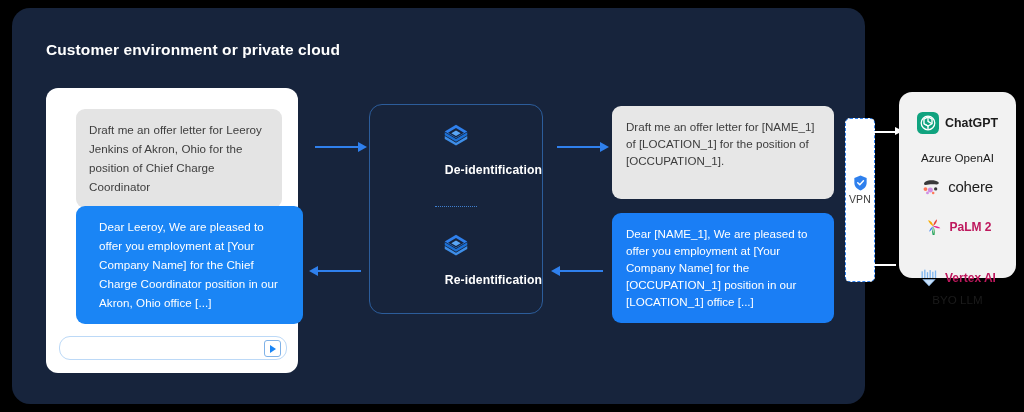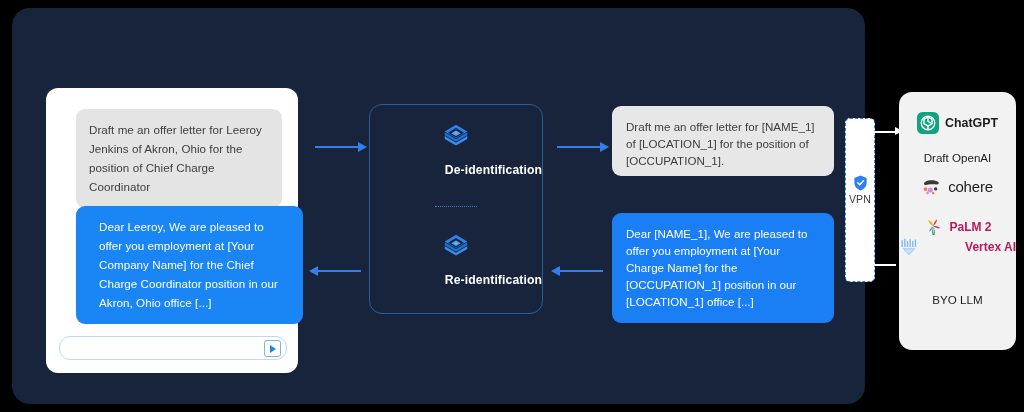--- a/index.html
+++ b/index.html
@@ -140,21 +140,21 @@
     width: 42px;
     height: 0;
     border-top: 1.6px dotted #3e7fd0;
   }
 
   
   #deid-bubble-prompt {
     left: 600px;
     top: 98px;
     width: 222px;
-    padding: 12px 14px 7px 14px;
+    padding: 12px 14px 30px 14px;
     background: #e7e7e7;
     color: #3d3d3d;
     border-radius: 9px;
     position: absolute;
     font-size: 11.6px;
     line-height: 17px;
     box-sizing: border-box;
   }
   #deid-bubble-reply {
     left: 600px;
@@ -251,54 +251,55 @@
     color: #3d3d3d;
     letter-spacing: 0.2px;
   }
 
   
   #llm-panel {
     position: absolute;
     left: 899px;
     top: 92px;
     width: 117px;
-    height: 258px;
+    height: 186px;
     background: #f2f2f2;
     border-radius: 13px;
   }
   .llm-item {
     position: absolute;
     left: 0;
     width: 100%;
     display: flex;
     align-items: center;
     justify-content: center;
     gap: 6px;
   }
   #llm-item-chatgpt { top: 20px; }
   #llm-item-azure   { top: 59px; }
   #llm-item-cohere  { top: 86px; }
   #llm-item-palm    { top: 125px; }
-  #llm-item-vertex  { top: 145px; justify-content: space-between; }
+  #llm-item-vertex  { top: 176px; }
   #llm-item-byo     { top: 201px; }
 
   .llm-label {
     font-size: 11.6px;
     color: #1b1b1b;
   }
   .llm-label.bold { font-weight: bold; font-size: 12.4px; }
   .llm-label.grey { color: #be185d; font-size: 12px; font-weight: bold; }
   .llm-label.cohere { color: #1b1b1b; font-size: 15px; letter-spacing: -0.2px; }
   .llm-icon { display: block; }
 </style>
 </head>
 <body>
 
 <div id="env-panel">
 
+  <div id="env-title">Customer environment or private cloud</div>
 
   <div id="chat-card">
 
     <div class="bubble" id="chat-bubble-user">Draft me an offer letter for Leeroy Jenkins of Akron, Ohio for the position of Chief Charge Coordinator</div>
 
     <div class="bubble" id="chat-bubble-reply">Dear Leeroy, We are pleased to offer you employment at [Your Company Name] for the Chief Charge Coordinator position in our Akron, Ohio office [...]</div>
 
     <div id="chat-inputbar">
       <div id="chat-send-button"></div>
     </div>
@@ -332,21 +333,21 @@
       </svg>
       <span class="proc-label">Re-identification</span>
     </div>
   </div>
 
   <div class="arrow right" id="arrow-process-to-deid"></div>
   <div class="arrow left" id="arrow-deid-to-process"></div>
 
   <div id="deid-bubble-prompt">Draft me an offer letter for [NAME_1] of [LOCATION_1] for the position of [OCCUPATION_1].</div>
 
-  <div id="deid-bubble-reply">Dear [NAME_1], We are pleased to offer you employment at [Your Charge Name] for the [OCCUPATION_1] position in our [LOCATION_1] office [...]</div>
+  <div id="deid-bubble-reply">Dear [NAME_1], We are pleased to offer you employment at [Your Company Name] for the [OCCUPATION_1] position in our [LOCATION_1] office [...]</div>
 
 </div>
 
 <div id="vpn-strip">
   <div id="vpn-inner">
     <svg id="vpn-shield-icon" viewBox="0 0 24 26">
       <path d="M12 1 L22 5 V13 C22 19 17 23.5 12 25 C7 23.5 2 19 2 13 V5 Z" fill="#2f80ed"></path>
       <path d="M7.5 12.5 L10.8 15.8 L16.8 9.5" stroke="#ffffff" stroke-width="2.4" fill="none" stroke-linecap="round" stroke-linejoin="round"></path>
     </svg>
     <span id="vpn-label">VPN</span>
@@ -365,21 +366,21 @@
         <path d="M12 5.3 L16.4 7.8 V12.8 L12 15.3 L7.6 12.8 V7.8 Z"></path>
         <path d="M12 5.3 V10.3 L16.4 12.8"></path>
         <path d="M7.6 12.8 L12 15.3 V18.7"></path>
       </g>
       <circle cx="12" cy="12" r="7.4" fill="none" stroke="#ffffff" stroke-width="1.4"></circle>
     </svg>
     <span class="llm-label bold">ChatGPT</span>
   </div>
 
   <div class="llm-item" id="llm-item-azure">
-    <span class="llm-label">Draft OpenAI</span>
+    <span class="llm-label">Azure OpenAI</span>
   </div>
 
   <div class="llm-item" id="llm-item-cohere">
     <svg class="llm-icon" width="20" height="16" viewBox="0 0 24 19">
       <path d="M4 3.2 C9 0.6 16 1.2 19.5 3.6 C21 4.7 20 6.6 17.6 6.4 C13 6 8 6 4.6 7 C2.2 7.7 1.6 4.4 4 3.2 Z" fill="#39393a"></path>
       <circle cx="4.2" cy="12" r="2.3" fill="#ff7759"></circle>
       <circle cx="10" cy="13.2" r="3" fill="#d18ee2"></circle>
       <circle cx="16.4" cy="11.8" r="2" fill="#39393a"></circle>
       <circle cx="6.6" cy="16.6" r="1.7" fill="#d18ee2"></circle>
       <circle cx="13.4" cy="16.8" r="1.5" fill="#ff7759"></circle>

